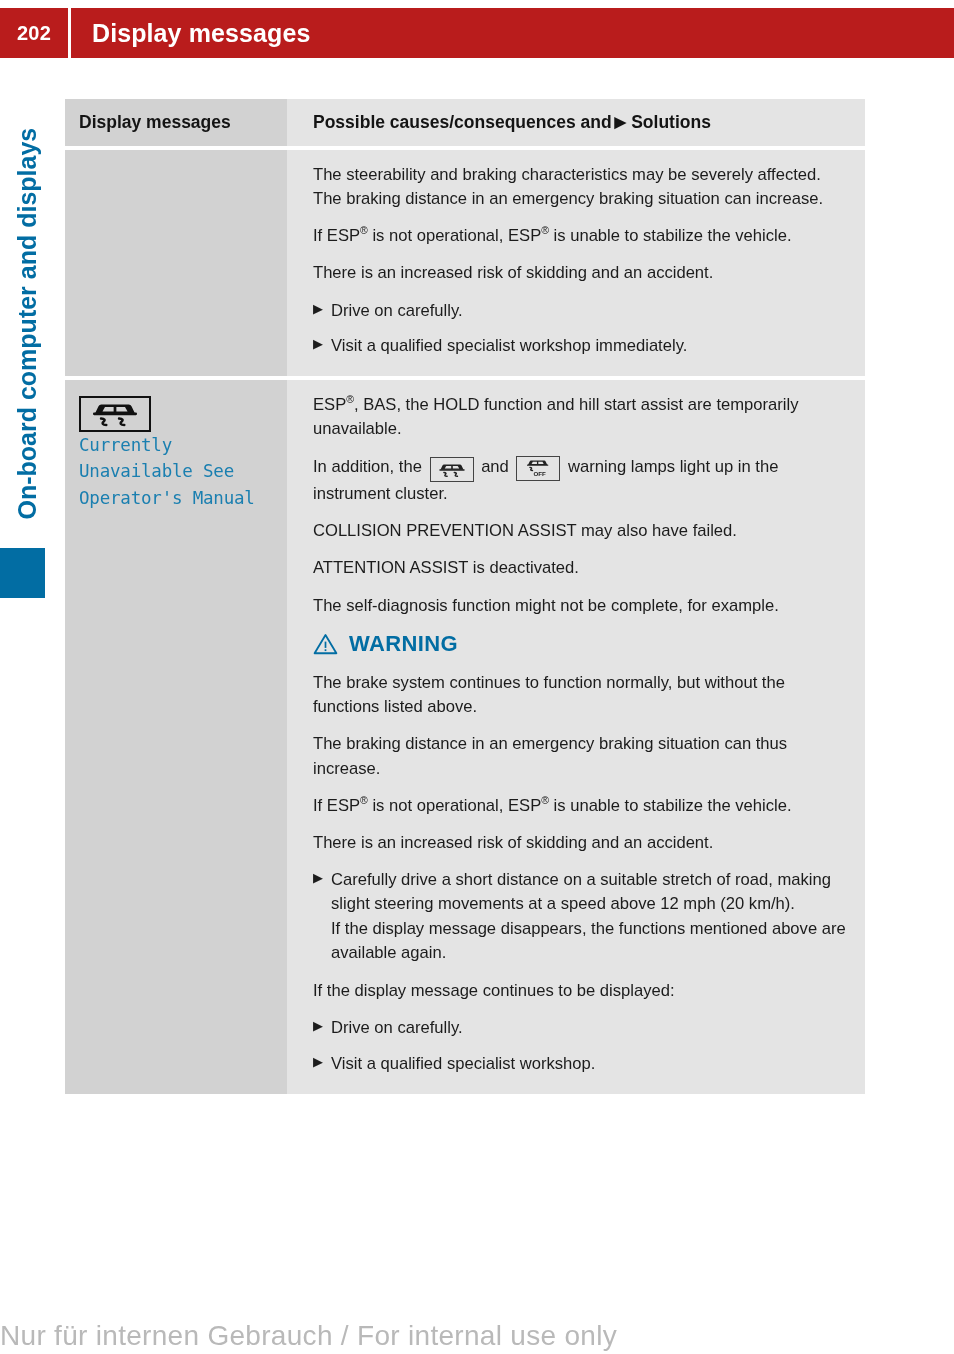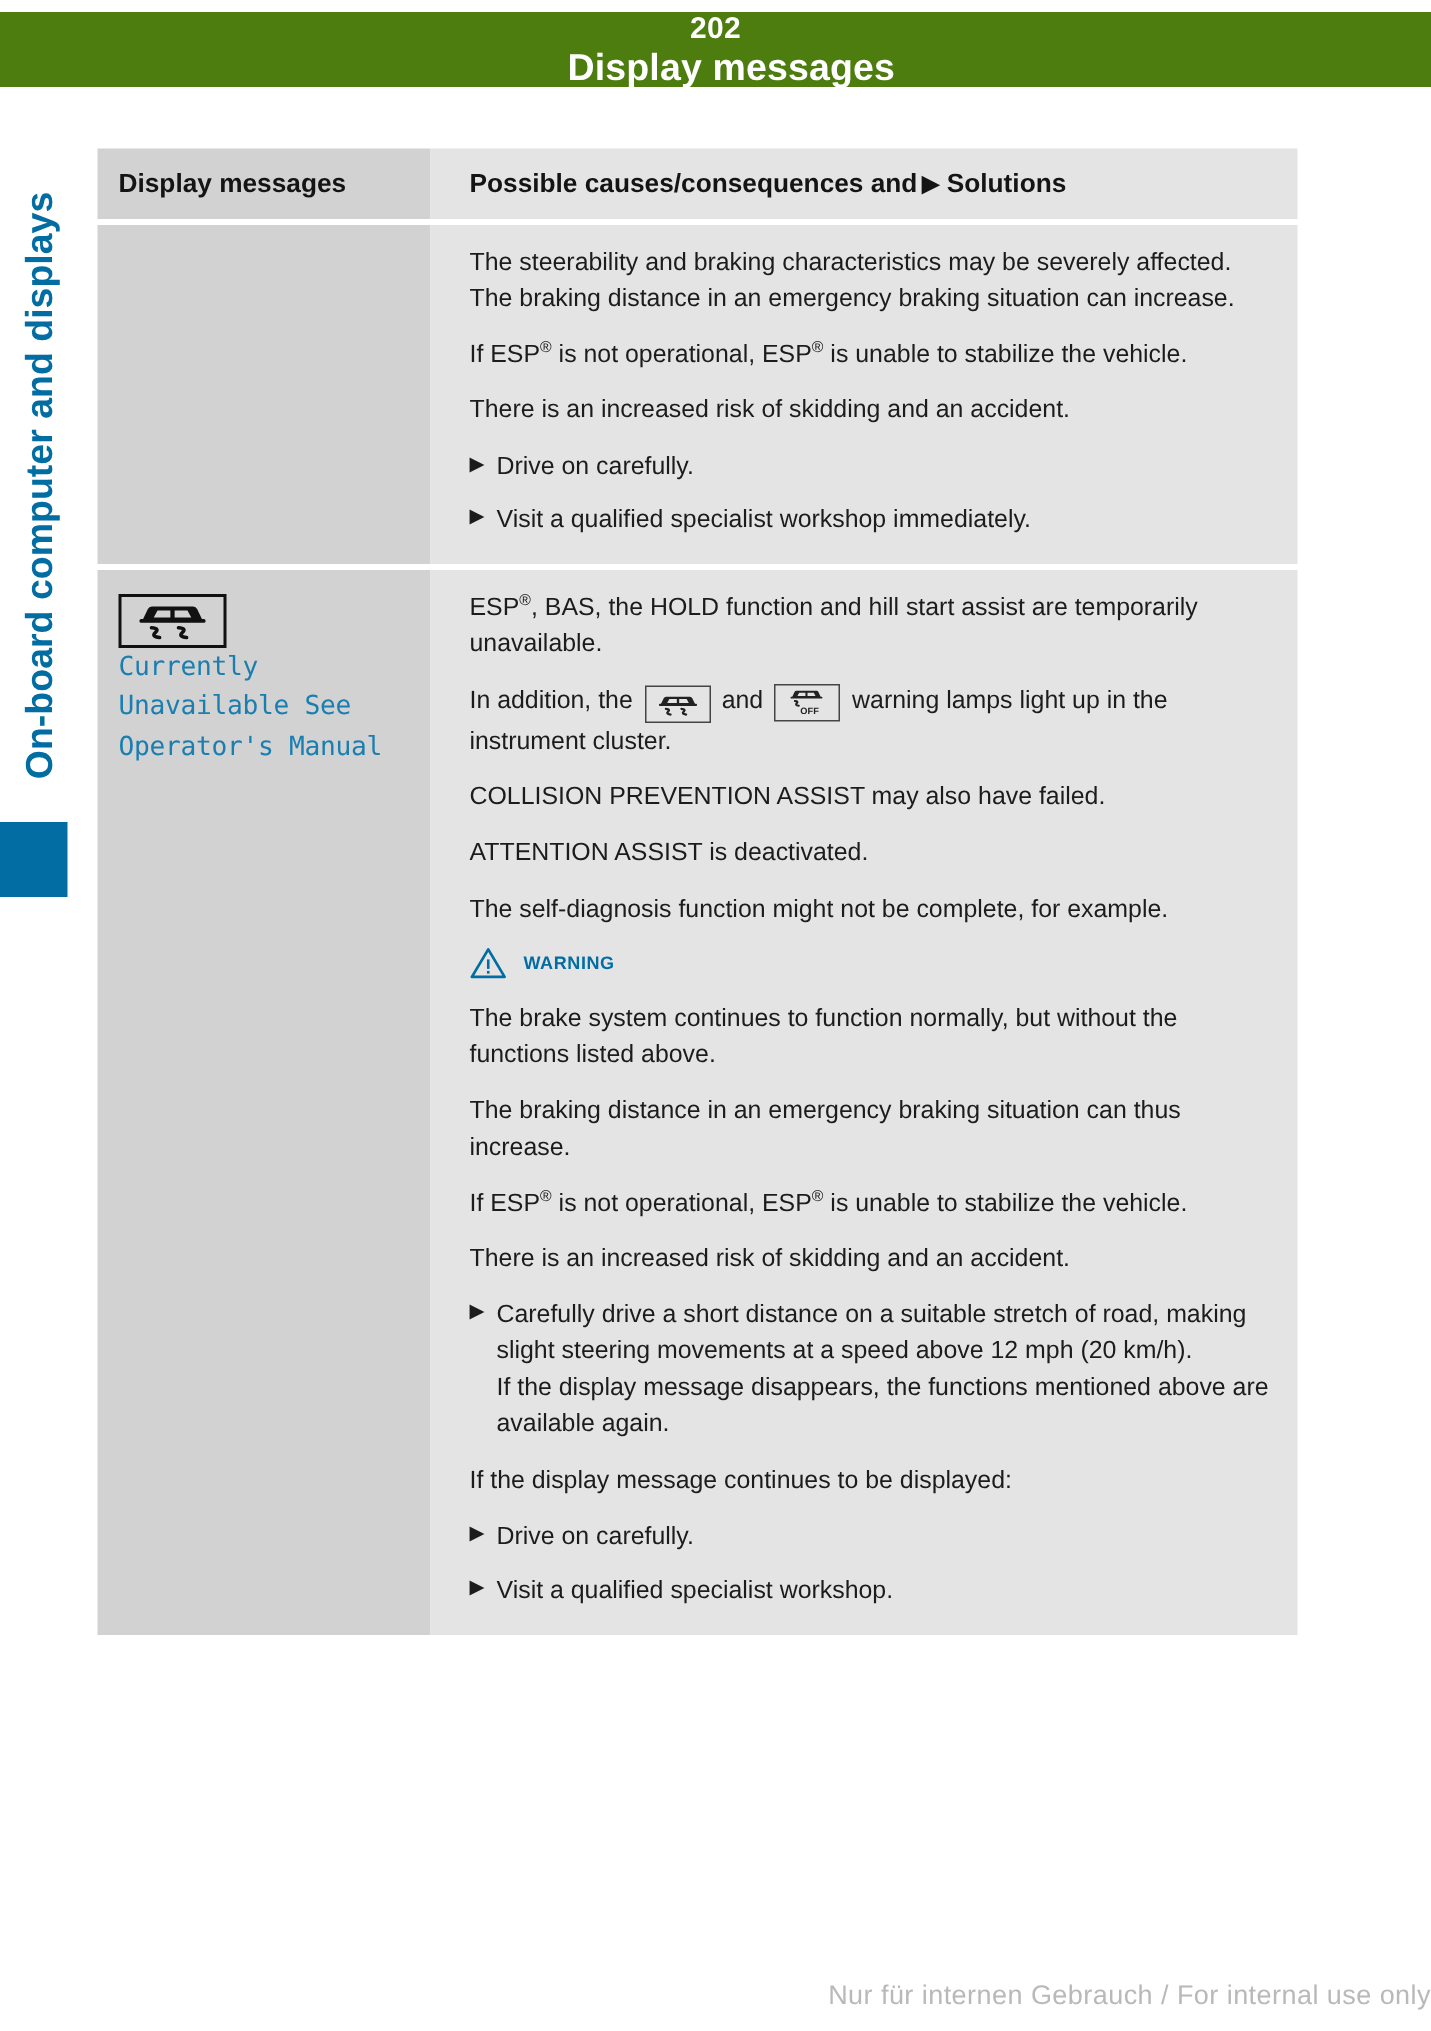--- a/index.html
+++ b/index.html
@@ -16,24 +16,23 @@
     color: #1a1a1a;
   }
 
   
   .header-bar {
     position: absolute;
     left: 0;
     top: 8px;
     width: 954px;
     height: 50px;
-    background: #4d7c0f;
+    background: #b91c1c;
     display: flex;
     align-items: center;
-    flex-direction: column;
   }
   .page-number {
     width: 68px;
     text-align: center;
     color: #ffffff;
     font-size: 20px;
     font-weight: bold;
     letter-spacing: 0.2px;
   }
   .header-rule {
@@ -202,33 +201,33 @@
     margin: 4px 0 14px 0;
   }
   .warn-tri-icon {
     width: 25px;
     height: 22px;
     margin-right: 11px;
     flex: 0 0 auto;
   }
   .warn-label {
     color: #026da3;
-    font-size: 12px;
+    font-size: 22px;
     font-weight: bold;
     letter-spacing: 0.4px;
   }
 
   
   .footer {
     position: absolute;
     left: 0;
     top: 1320px;
     width: 954px;
-    text-align: right;
-    font-size: 18px;
+    text-align: left;
+    font-size: 28px;
     color: #b9b9b9;
     font-family: "Liberation Sans", sans-serif;
     letter-spacing: 0.3px;
   }
 </style>
 </head>
 <body>
 
 <div class="header-bar">
   <div class="page-number">202</div>

